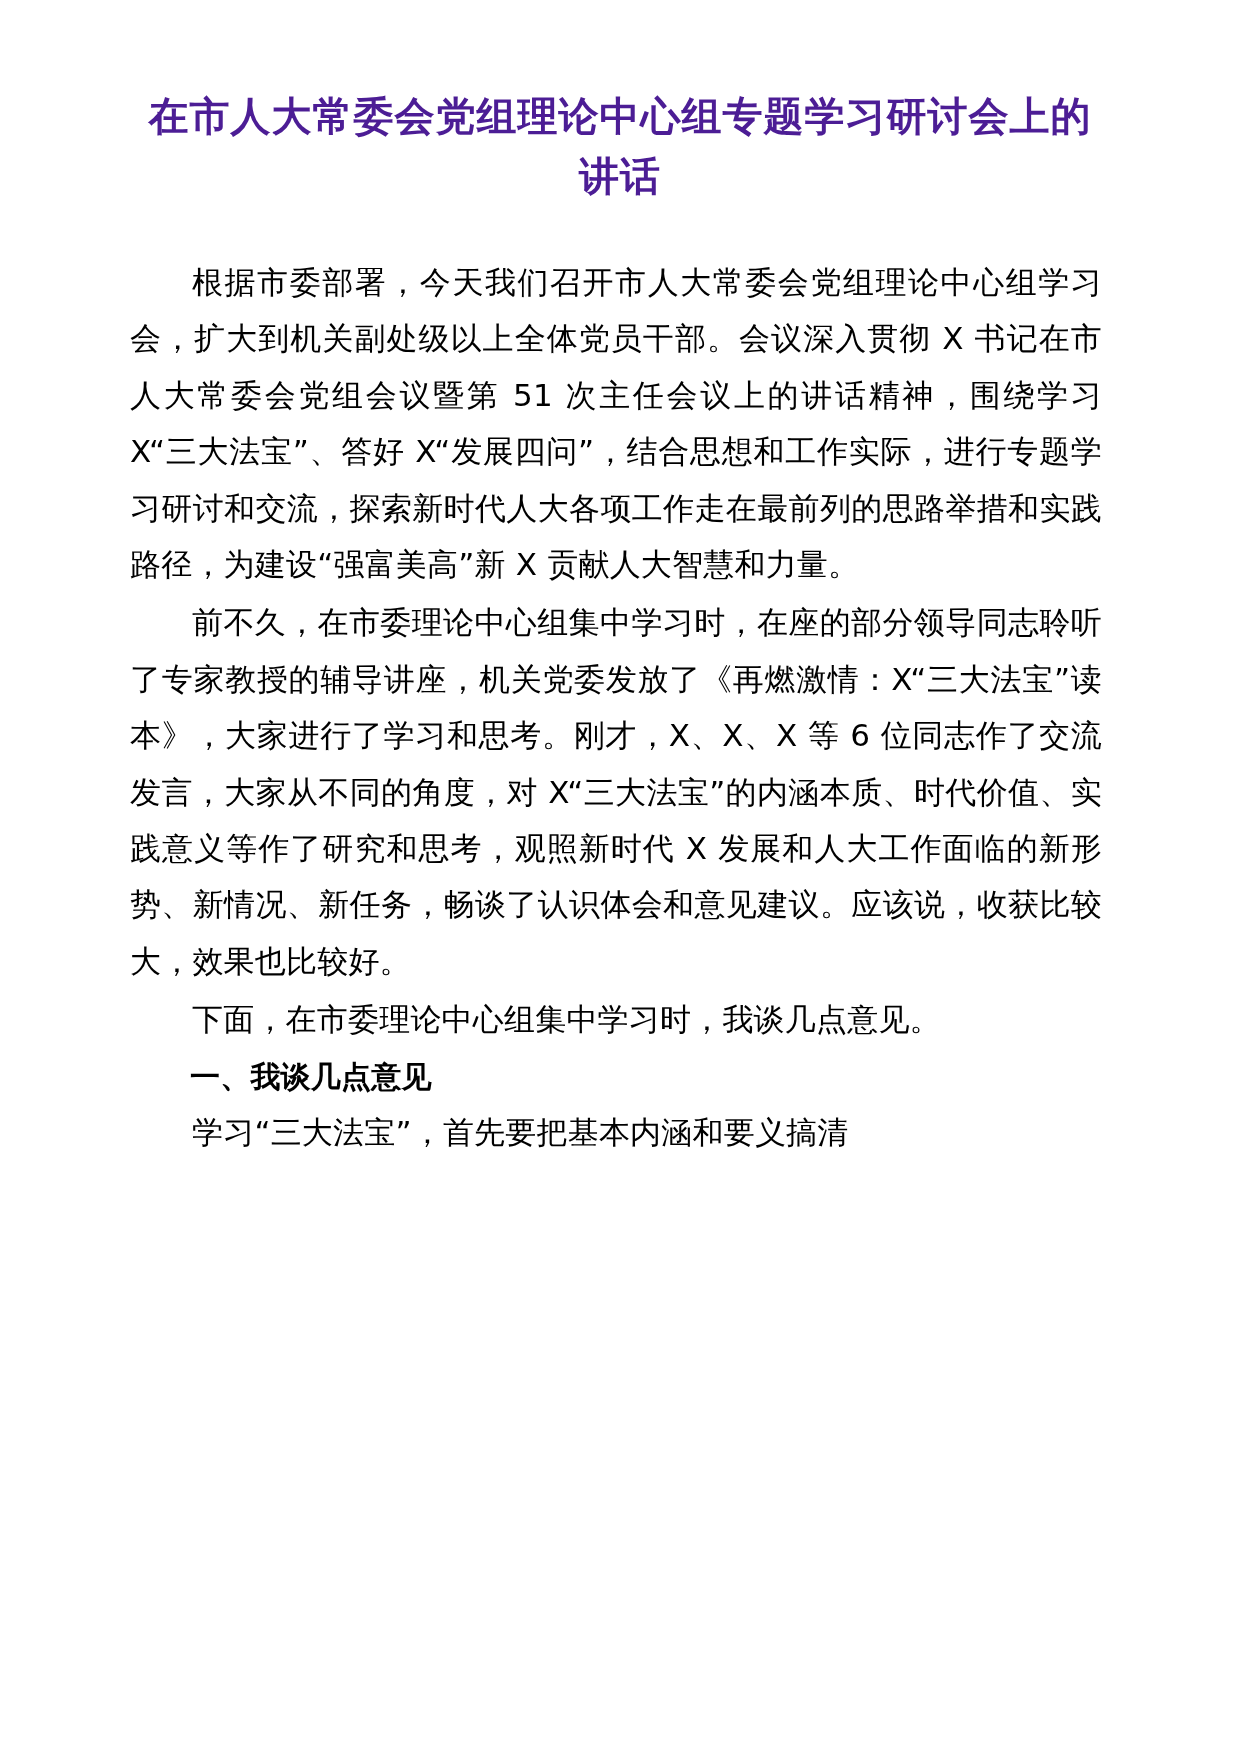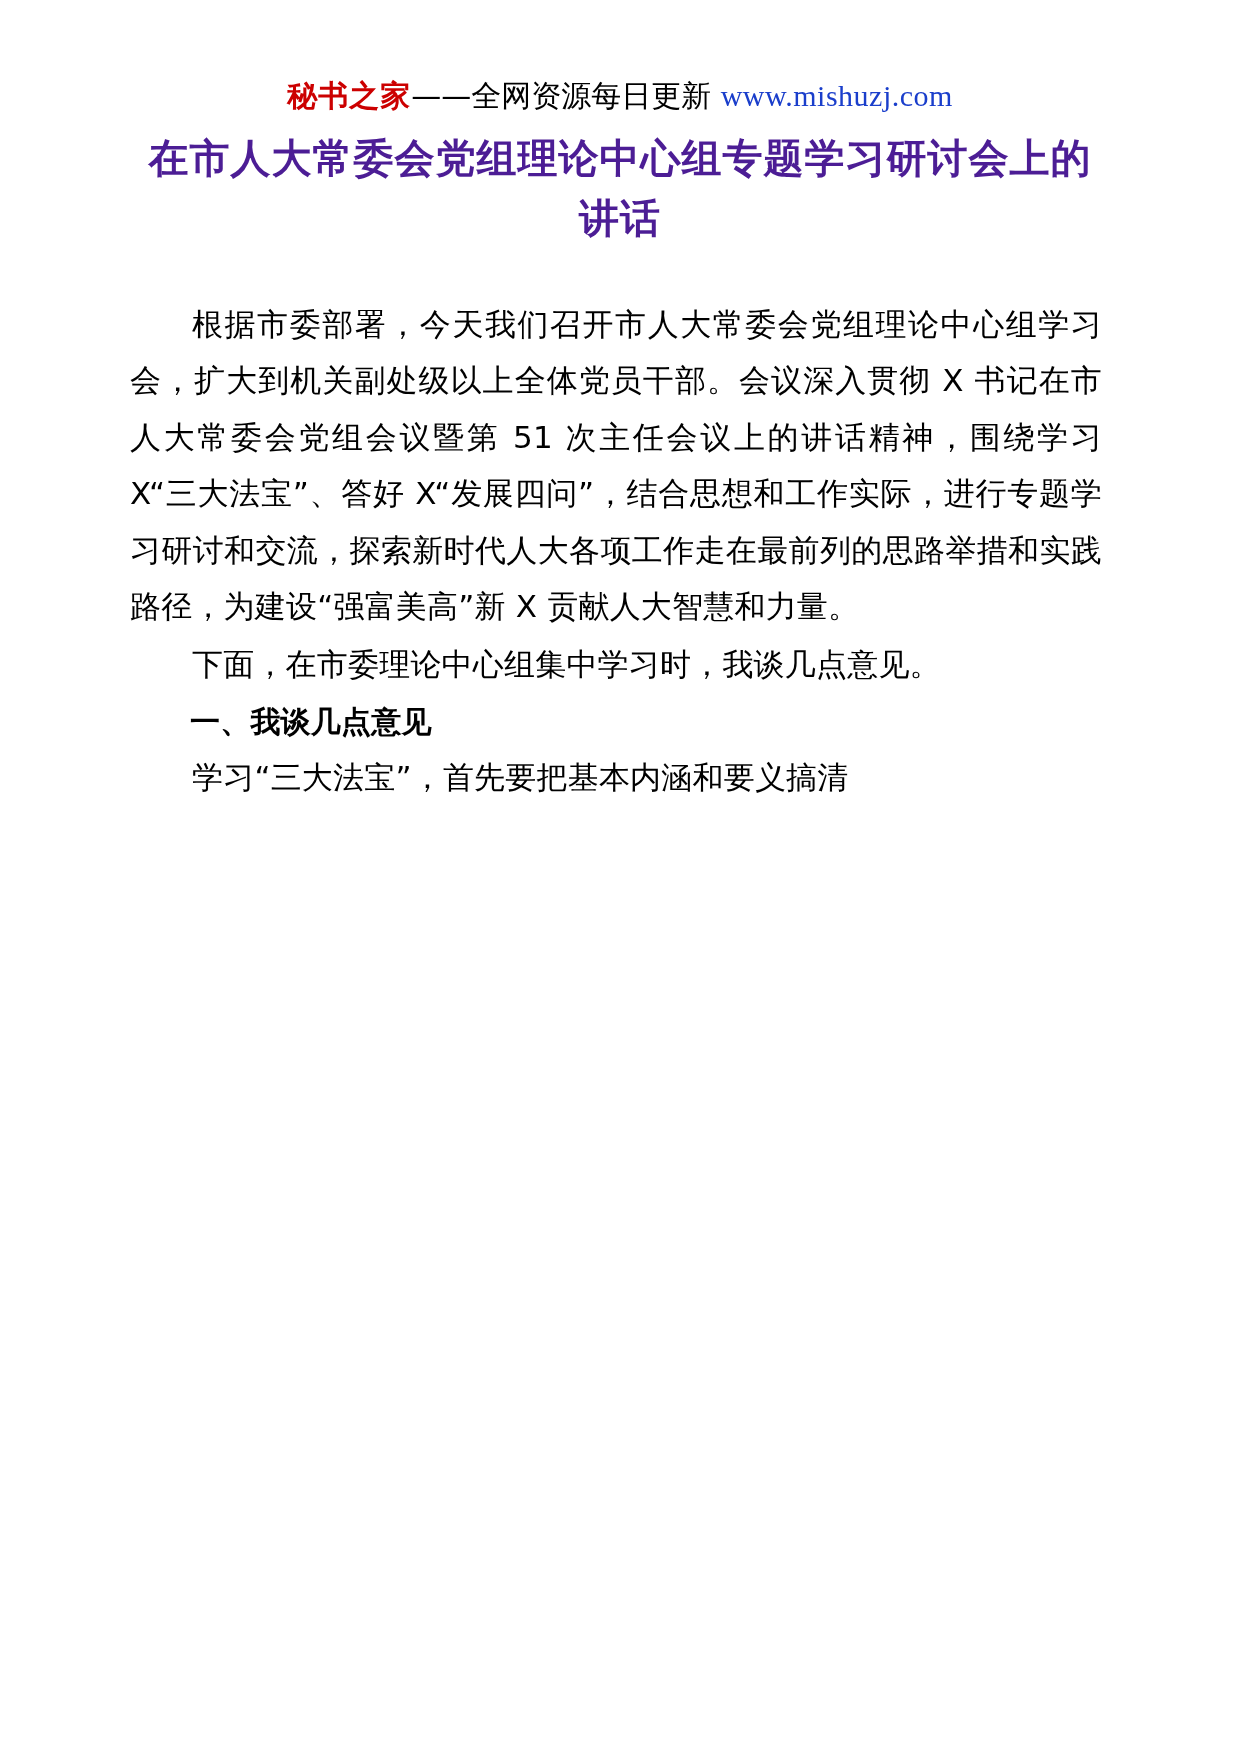--- a/index.html
+++ b/index.html
@@ -74,26 +74,24 @@
     margin: 0;
     text-indent: 2em;
     letter-spacing: 0.2px;
   }
 </style>
 </head>
 <body>
 
 <div class="page">
 
-  <div class="watermark">
-    <span class="wm-red">秘书之家</span><span class="wm-dash">——</span><span class="wm-black">全网资源每日更新</span> <span class="wm-url">www.mishuzj.com</span>
-  </div>
 
   <h1 class="doc-title">在市人大常委会党组理论中心组专题学习研讨会上的讲话</h1>
 
   <div class="body-area">
     <p class="para">根据市委部署，今天我们召开市人大常委会党组理论中心组学习会，扩大到机关副处级以上全体党员干部。会议深入贯彻 X 书记在市人大常委会党组会议暨第 51 次主任会议上的讲话精神，围绕学习 X“三大法宝”、答好 X“发展四问”，结合思想和工作实际，进行专题学习研讨和交流，探索新时代人大各项工作走在最前列的思路举措和实践路径，为建设“强富美高”新 X 贡献人大智慧和力量。</p>
+    <p class="para">前不久，在市委理论中心组集中学习时，在座的部分领导同志聆听了专家教授的辅导讲座，机关党委发放了《再燃激情：X“三大法宝”读本》，大家进行了学习和思考。刚才，X、X、X 等 6 位同志作了交流发言，大家从不同的角度，对 X“三大法宝”的内涵本质、时代价值、实践意义等作了研究和思考，观照新时代 X 发展和人大工作面临的新形势、新情况、新任务，畅谈了认识体会和意见建议。应该说，收获比较大，效果也比较好。</p>
     <p class="para">下面，在市委理论中心组集中学习时，我谈几点意见。</p>
     <p class="heading">一、我谈几点意见</p>
     <p class="para">学习“三大法宝”，首先要把基本内涵和要义搞清</p>
   </div>
 
 </div>
 
 </body></html>

